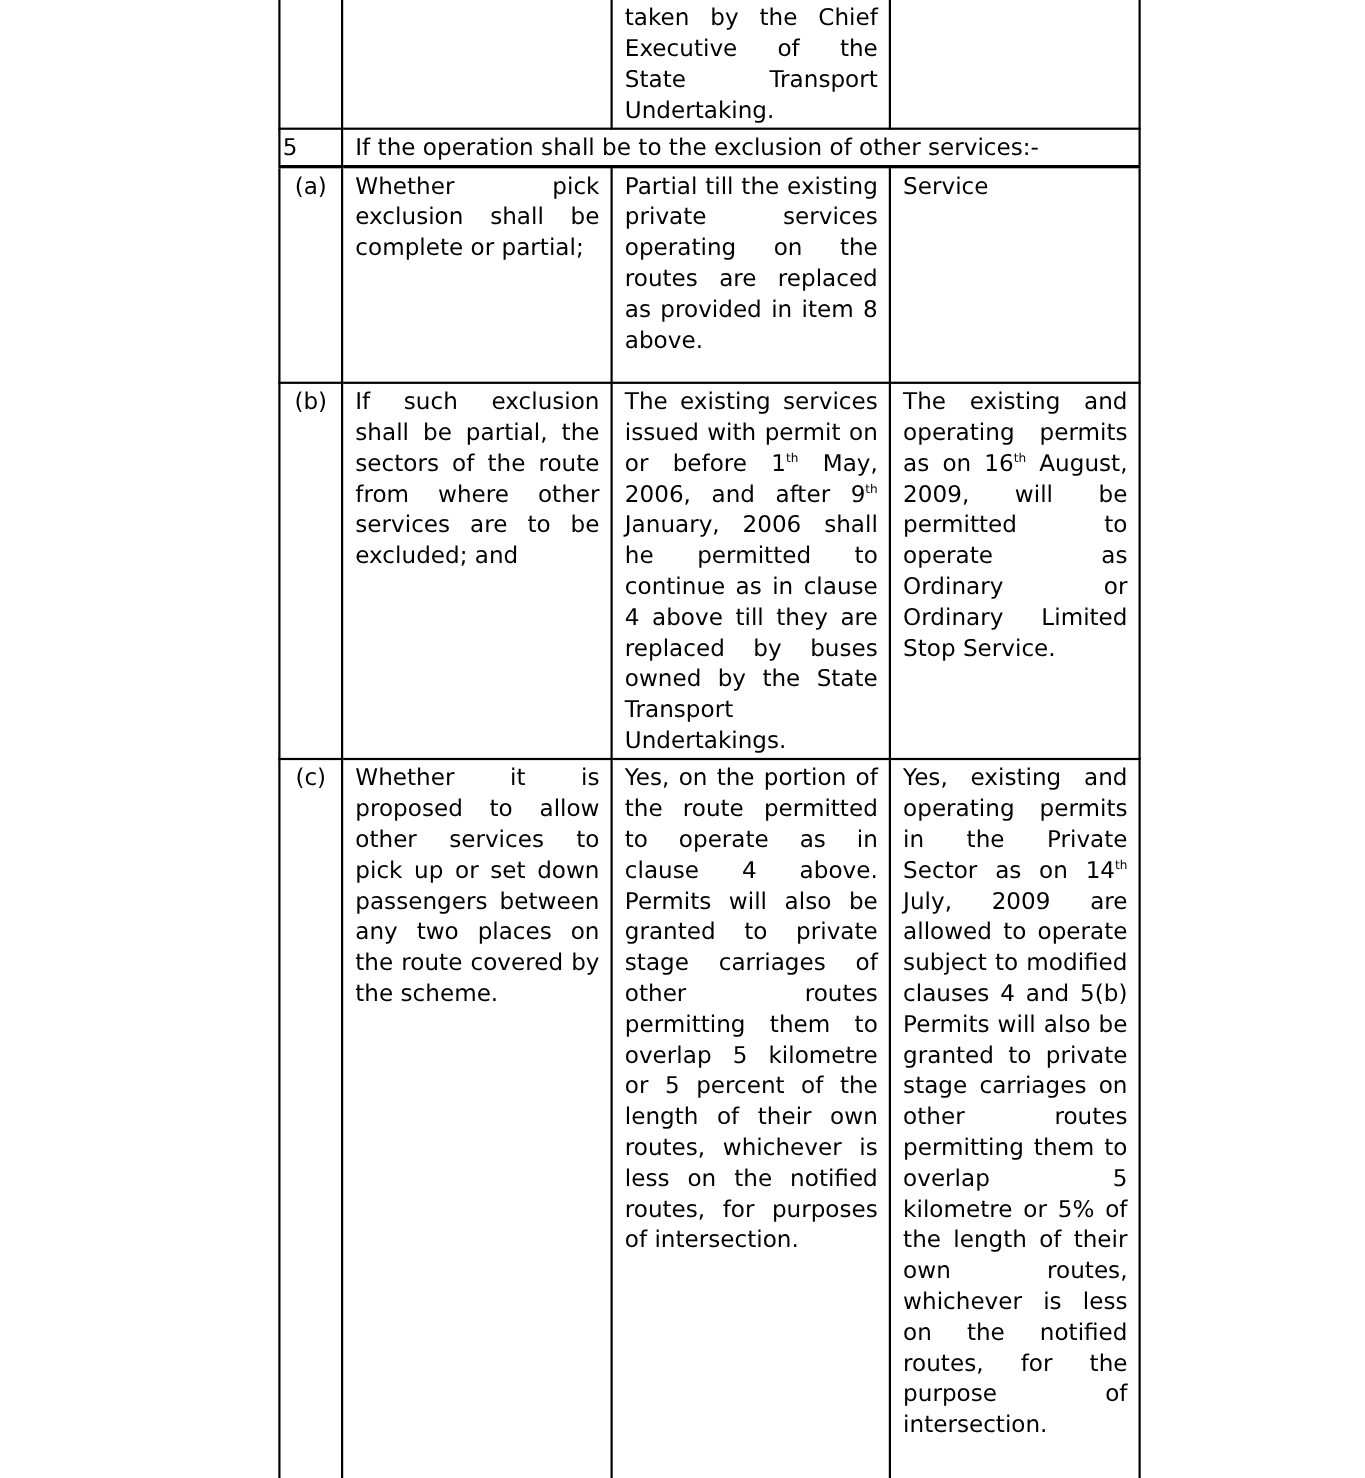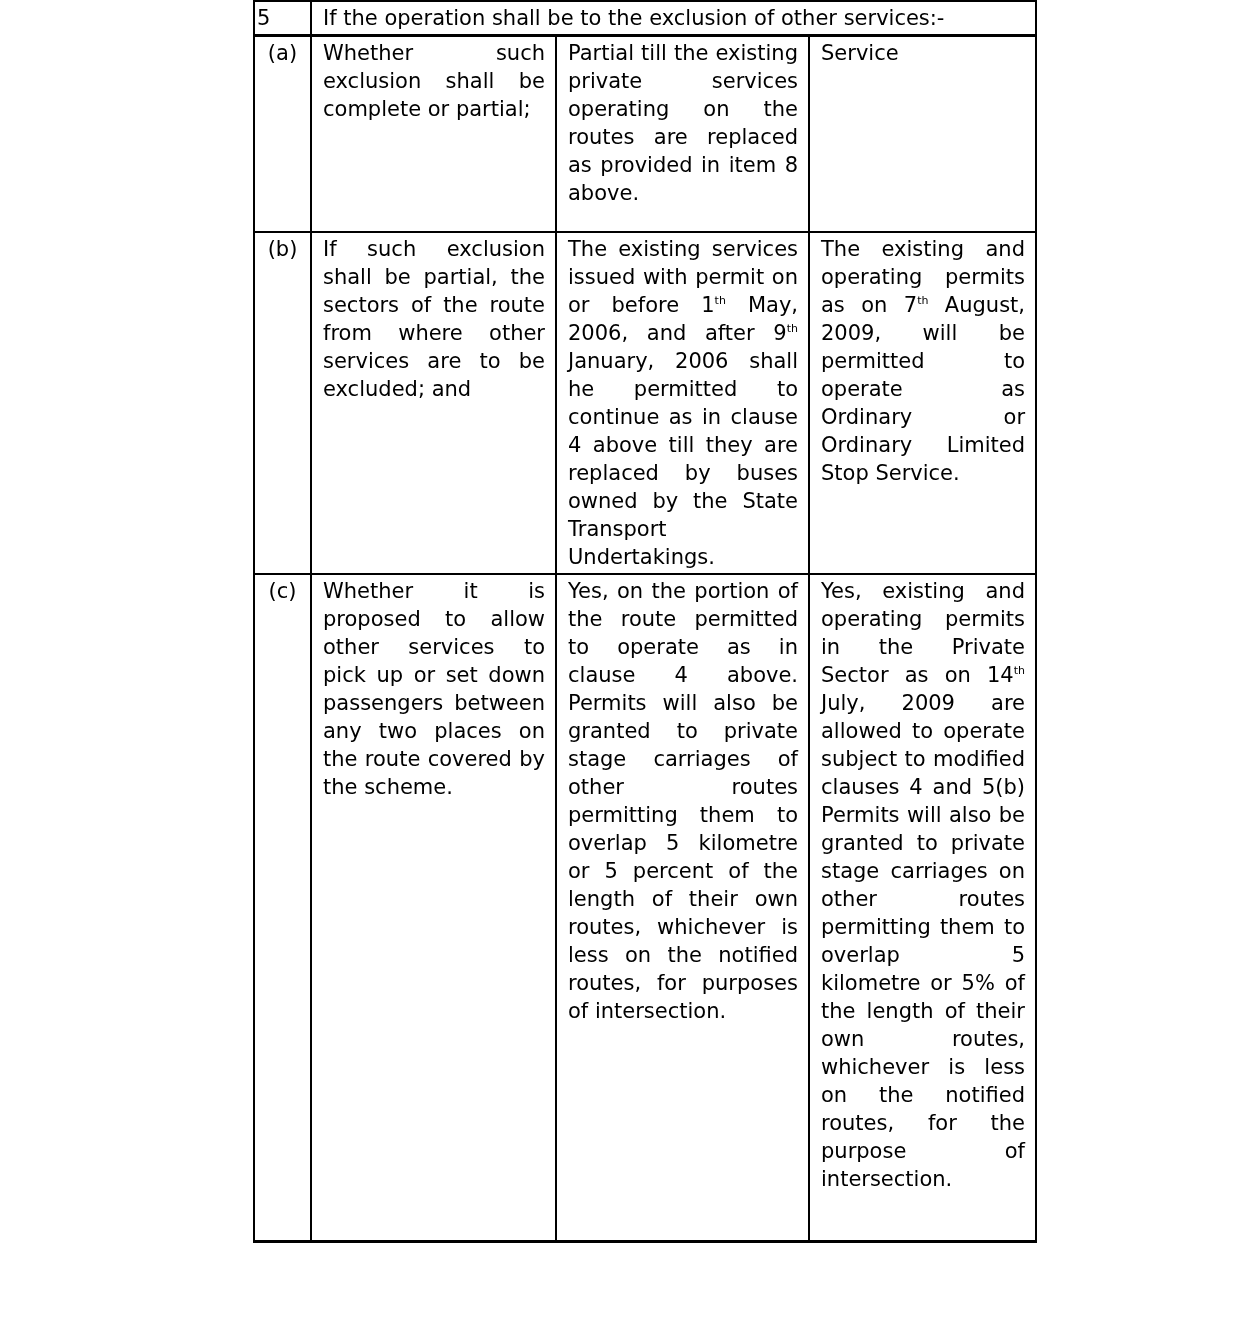--- a/index.html
+++ b/index.html
@@ -66,38 +66,44 @@
 
 <div class="page">
   <table class="doc-table">
     <colgroup>
       <col class="w1">
         <col class="w2">
         <col class="w3">
         <col class="w4">
     </colgroup>
     <tbody>
+      <tr class="r-cont">
+        <td class="num"></td>
+        <td></td>
+        <td><span>taken by the Chief Executive of the State Transport Undertaking.</span></td>
+        <td></td>
+      </tr>
 
       <tr class="r-head">
         <td class="num">5</td>
         <td colspan="3">If the operation shall be to the exclusion of other services:-</td>
       </tr>
 
       <tr class="r-a">
         <td class="num">(a)</td>
-        <td><span>Whether such exclusion shall be complete or partial;</span></td>
+        <td><span>Whether pick exclusion shall be complete or partial;</span></td>
         <td><span>Partial till the existing private services operating on the routes are replaced as provided in item 8 above.</span></td>
         <td><span>Service</span></td>
       </tr>
 
       <tr class="r-b">
         <td class="num">(b)</td>
         <td><span>If such exclusion shall be partial, the sectors of the route from where other services are to be excluded; and</span></td>
         <td><span><span>The existing services issued with permit on or before 1</span><sup>th</sup><span> May, 2006, and after 9</span><sup>th</sup><span> January, 2006 shall he permitted to continue as in clause 4 above till they are replaced by buses owned by the State Transport Undertakings.</span></span></td>
-        <td><span><span>The existing and operating permits as on 7</span><sup>th</sup><span> August, 2009, will be permitted to operate as Ordinary or Ordinary Limited Stop Service.</span></span></td>
+        <td><span><span>The existing and operating permits as on 16</span><sup>th</sup><span> August, 2009, will be permitted to operate as Ordinary or Ordinary Limited Stop Service.</span></span></td>
       </tr>
 
       <tr class="r-c">
         <td class="num">(c)</td>
         <td><span>Whether it is proposed to allow other services to pick up or set down passengers between any two places on the route covered by the scheme.</span></td>
         <td><span>Yes, on the portion of the route permitted to operate as in clause 4 above. Permits will also be granted to private stage carriages of other routes permitting them to overlap 5 kilometre or 5 percent of the length of their own routes, whichever is less on the notified routes, for purposes of intersection.</span></td>
         <td><span><span>Yes, existing and operating permits in the Private Sector as on 14</span><sup>th</sup><span> July, 2009 are allowed to operate subject to modified clauses 4 and 5(b) Permits will also be granted to private stage carriages on other routes permitting them to overlap 5 kilometre or 5% of the length of their own routes, whichever is less on the notified routes, for the purpose of intersection.</span></span></td>
       </tr>
     </tbody>
   </table>

